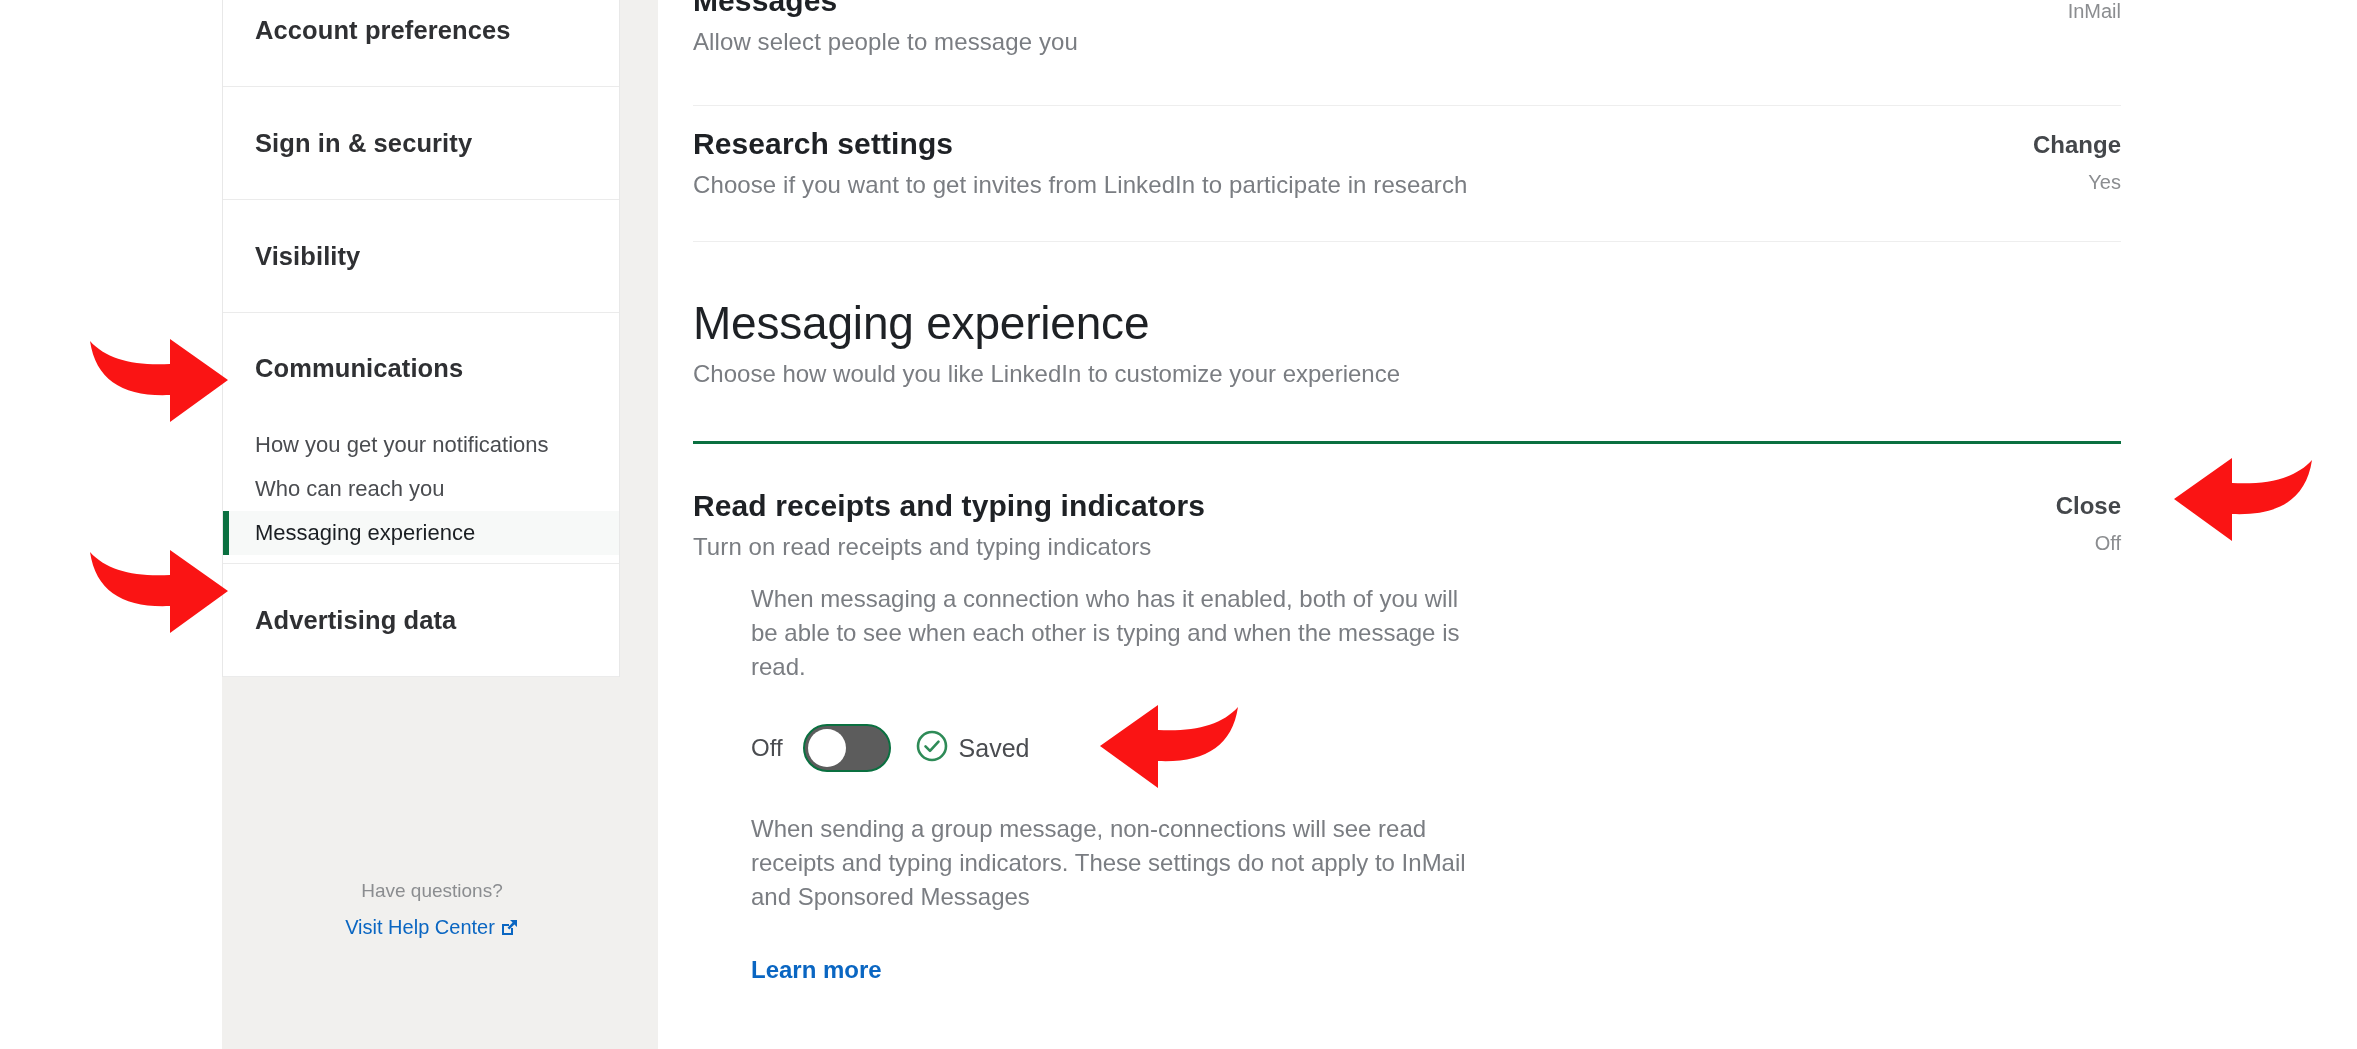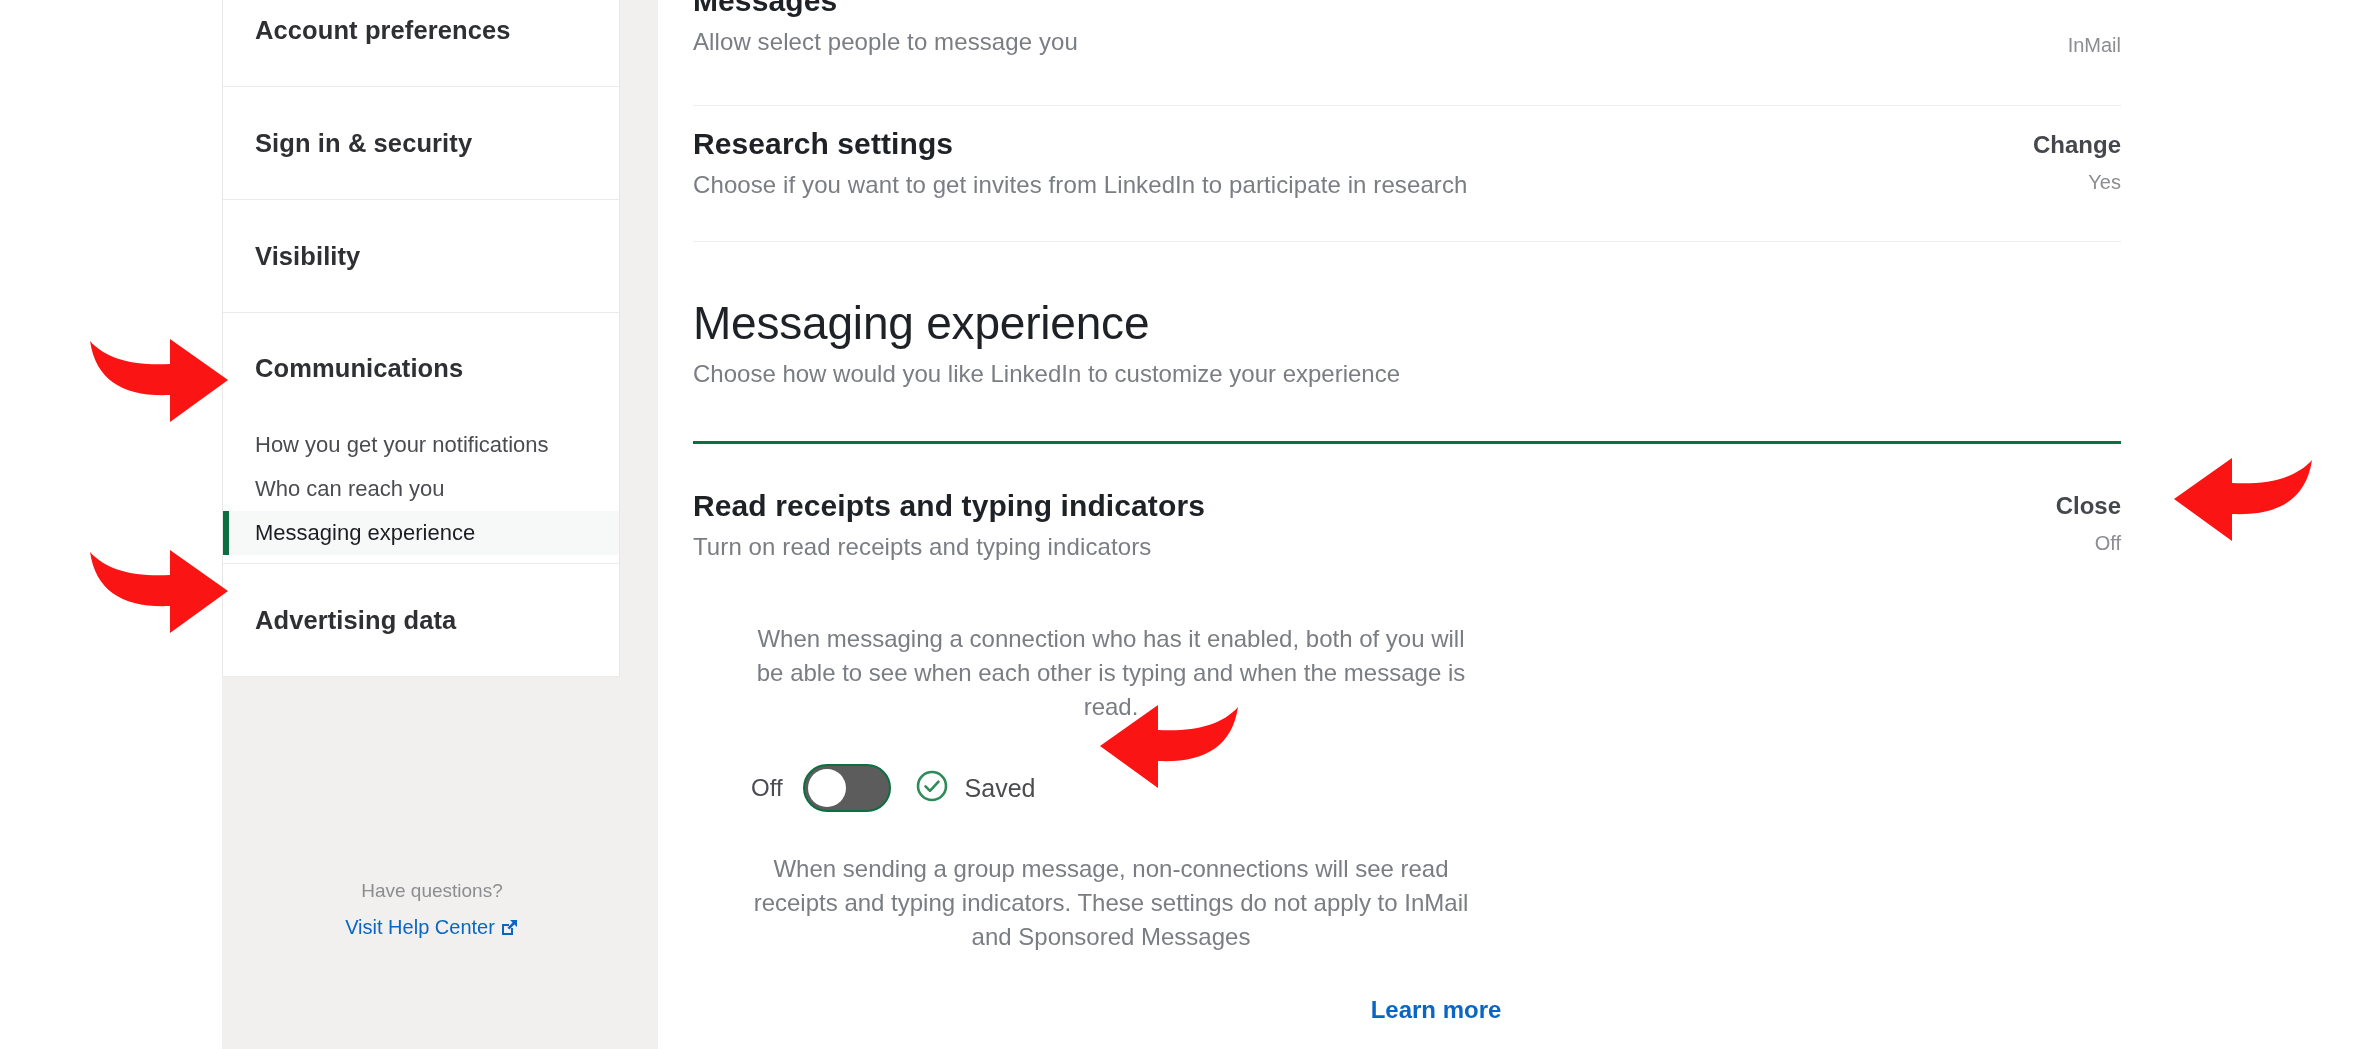--- a/index.html
+++ b/index.html
@@ -214,21 +214,21 @@
   .switch .knob {
     position: absolute;
     left: 3px; top: 3px;
     width: 38px; height: 38px;
     border-radius: 50%;
     background: #ffffff;
   }
   .saved-group {
     display: flex;
     align-items: center;
-    gap: 16px;
+    gap: 10px;
     margin-left: 4px;
   }
   .saved-text {
     font-size: 25px;
     color: #4a4c50;
   }
 
   .learn-more {
     font-size: 24px;
     font-weight: 700;
@@ -306,21 +306,21 @@
       </span>
     </div>
   </div>
 
   <div class="main">
     <div class="content-inner">
 
       <div class="row" style="position:absolute; top:-16px; left:0; width:100%;">
         <div class="row-title">Messages</div>
         <div class="row-sub">Allow select people to message you</div>
-        <div class="row-right" style="top:16px;margin-top:34px;">
+        <div class="row-right" style="top:16px;">
           <div class="row-value" style="margin-top:0;">InMail</div>
         </div>
       </div>
 
       <div class="hr-light" style="position:absolute; top:105px; left:0;"></div>
 
       <div class="row" style="position:absolute; top:127px; left:0; width:100%;">
         <div class="row-title">Research settings</div>
         <div class="row-sub">Choose if you want to get invites from LinkedIn to participate in research</div>
         <div class="row-right" style="top:4px;">
@@ -340,21 +340,21 @@
 
       <div class="row" style="position:absolute; top:489px; left:0; width:100%;">
         <div class="row-title">Read receipts and typing indicators</div>
         <div class="row-sub">Turn on read receipts and typing indicators</div>
         <div class="row-right" style="top:3px;">
           <div class="row-action">Close</div>
           <div class="row-value">Off</div>
         </div>
       </div>
 
-      <div class="body-indent" style="position:absolute; top:622px; left:0; width:100%;text-align:center;">
+      <div class="body-indent" style="position:absolute; top:582px; left:0; width:100%;">
 
         <div class="body-text">When messaging a connection who has it enabled, both of you will be able to see when each other is typing and when the message is read.</div>
 
         <div class="toggle-row" style="margin-top:40px;">
           <span class="toggle-label">Off</span>
           <div class="switch">
             <div class="knob"></div>
           </div>
           <div class="saved-group">
             <span>

